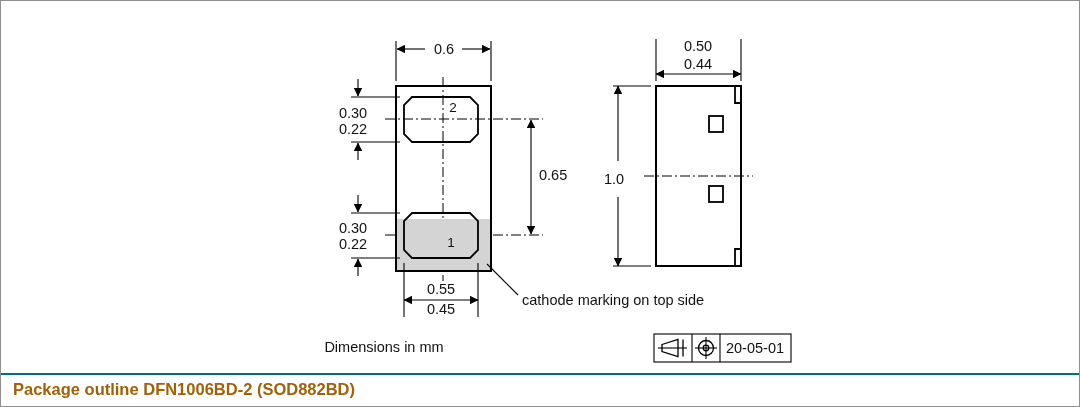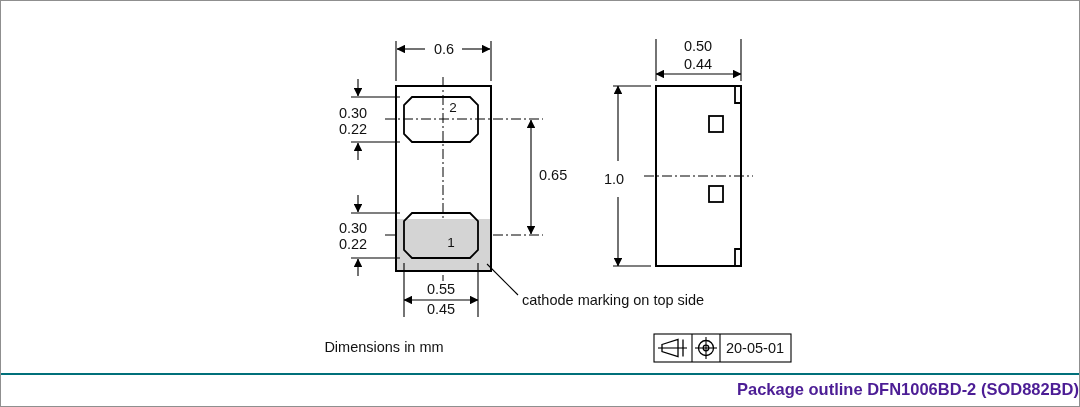--- a/index.html
+++ b/index.html
@@ -144,16 +144,16 @@
         <circle class="sym" cx="705" cy="347" r="2.8"></circle>
         <line class="thin" x1="694" y1="347" x2="716" y2="347"></line>
         <line class="thin" x1="705" y1="336" x2="705" y2="358"></line>
       </g>
 
       <text class="mid" x="754" y="352">20-05-01</text>
     </g>
   </svg>
 
   <div class="footer" style="color: rgb(0, 112, 122); border-top-color: rgb(0, 112, 122);">
-    <div class="title" style="color: #4c1d95; border-top-color: rgb(0, 112, 122); text-align: right;">Package outline DFN1006BD-2 (SOD882BD)</div>
+    <div class="title" style="color: #a16207; border-top-color: rgb(0, 112, 122);">Package outline DFN1006BD-2 (SOD882BD)</div>
   </div>
 
 </div>
 
 </body></html>

